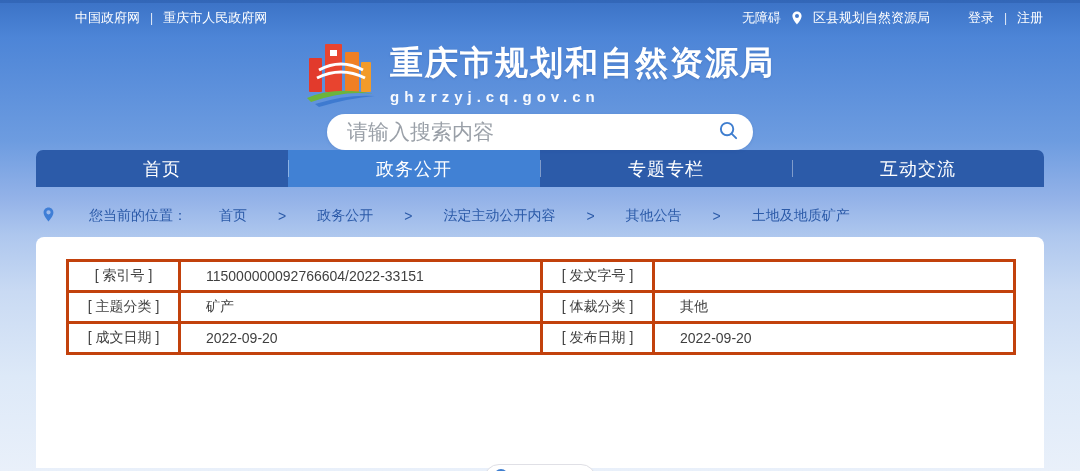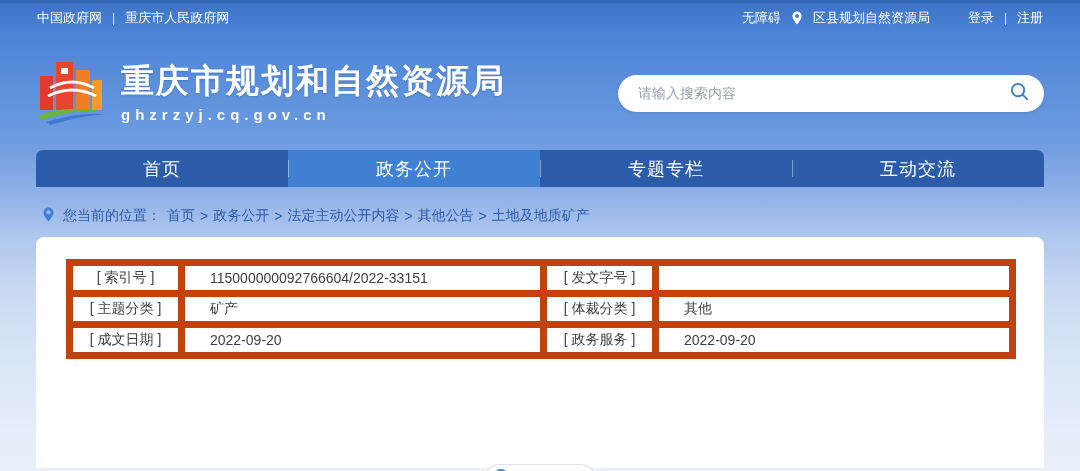--- a/index.html
+++ b/index.html
@@ -14,46 +14,47 @@
       #aec7ee 50%, #c9daf3 62%, #dde9f8 80%, #e9f0fa 100%);
   }
   .top-edge { position:absolute; top:0; left:0; right:0; height:3px;
     background:#2c5cab; opacity:.55; }
 
   
   .topbar {
     height:36px; display:flex; align-items:center; justify-content:space-between;
     padding:0 37px; color:#ffffff; font-size:13px;
   }
-  .topbar-group { display:flex; align-items:center; gap:10px; }
+  .topbar-group { display:flex; align-items:center; gap:10px;margin-left:38px; }
   .topbar a, .tb-link { color:#fff; text-decoration:none; cursor:pointer; }
   .tb-sep { opacity:.85; font-size:12px; }
   .pin-icon svg { display:block; }
 
   
   .header {
     height:114px; display:flex; align-items:center; justify-content:space-between;
     padding:0 36px;
+    flex-direction:column;
   }
   .brand { display:flex; align-items:center; gap:13px; }
   .brand-text .site-name {
     color:#fff; font-size:33px; font-weight:bold; letter-spacing:2px;
     text-shadow:0 1px 2px rgba(30,70,140,.25); line-height:1.1;
   }
   .brand-text .site-url {
     color:rgba(255,255,255,.95); font-size:15px; font-weight:bold;
     letter-spacing:5px; margin-top:7px;
   }
   .search {
     width:426px; height:37px; background:#fff; border-radius:19px;
     display:flex; align-items:center; padding:0 14px 0 20px;
     box-shadow:0 1px 3px rgba(40,80,150,.18);
   }
   .search input {
-    flex:1; border:none; outline:none; font-size:14px; color:#000000;
+    flex:1; border:none; outline:none; font-size:21px; color:#000000;
     font-family:inherit; background:transparent;
   }
   .search input::placeholder { color:#9aa0a8; }
   .search-btn { border:none; background:none; cursor:pointer; display:flex; align-items:center; }
 
   
   .nav {
     margin:0 36px; height:37px; display:flex;
     background:#2c5ba9; border-radius:7px 7px 0 0; overflow:hidden;
   }
@@ -63,33 +64,33 @@
   }
   .nav-item + .nav-item::before {
     content:""; position:absolute; left:0; top:10px; bottom:10px; width:1px;
     background:rgba(255,255,255,.4);
   }
   .nav-item.active { background:#4181d4; }
 
   
   .breadcrumb {
     margin:15px 36px 0; height:28px; display:flex; align-items:center;
-    color:#2b5aa8; font-size:14px; padding-left:6px;
+    color:#2b5aa8; font-size:14px; padding-left:6px;gap:26px;
   }
   .breadcrumb .crumb { color:#2b5aa8; text-decoration:none; cursor:pointer; }
   .breadcrumb .sep { margin:0 5px; }
   .breadcrumb .bc-prefix { margin:0 6px 0 8px; }
 
   
   .card {
     margin:7px 36px 0; height:231px; background:#ffffff;
     border-radius:8px 8px 0 0; padding:22px 28px 0 30px;
   }
   table.meta { width:100%; border-collapse:collapse; table-layout:fixed; font-size:14px; }
-  table.meta td { border:7px solid #c2410c; height:31px; color:#3f3f3f; }
+  table.meta td { border:3px solid #c2410c; height:31px; color:#3f3f3f; }
   td.lbl { text-align:center; color:#4a4a4a; }
   td.val { padding-left:25px; }
 
   .article-title {
     margin-top:21px; text-align:center; font-size:22px; font-weight:bold;
     color:#333; letter-spacing:1px; line-height:1.3;
   }
 
   
   .action-pill {
@@ -204,21 +205,21 @@
       </tr>
       <tr>
         <td class="lbl">[ 主题分类 ]</td>
         <td class="val">矿产</td>
         <td class="lbl">[ 体裁分类 ]</td>
         <td class="val">其他</td>
       </tr>
       <tr>
         <td class="lbl">[ 成文日期 ]</td>
         <td class="val">2022-09-20</td>
-        <td class="lbl">[ 政务服务 ]</td>
+        <td class="lbl">[ 发布日期 ]</td>
         <td class="val">2022-09-20</td>
       </tr>
     </tbody>
       </table>
 
   </div>
 
   <div class="action-pill">
     <span class="dot"></span>
   </div>

